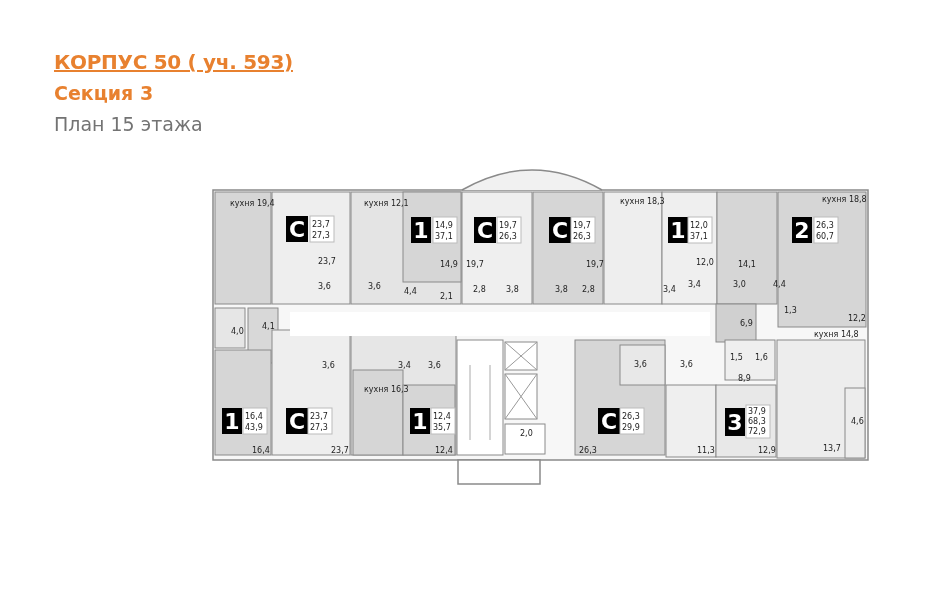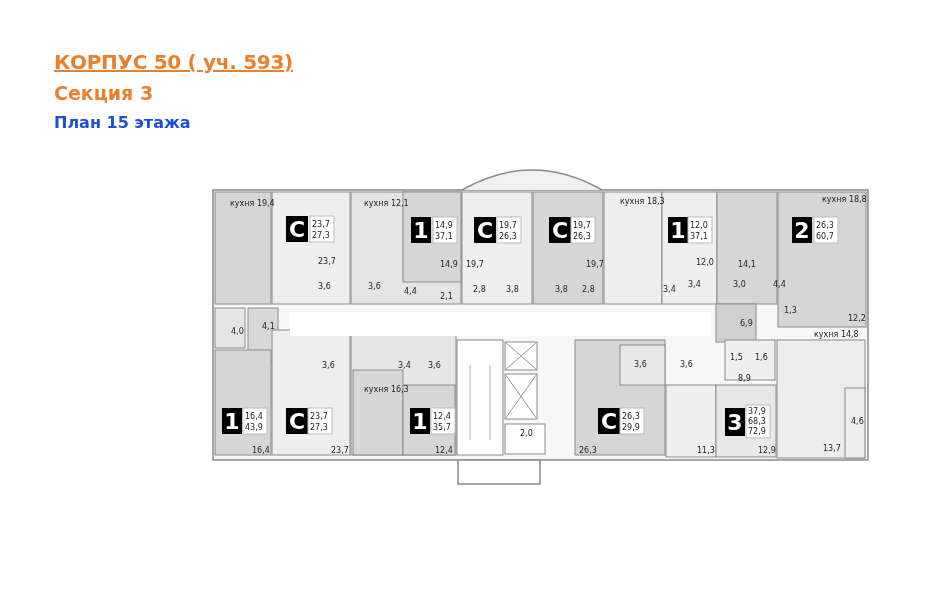--- a/index.html
+++ b/index.html
@@ -1,19 +1,19 @@
 <!DOCTYPE html>
 <html><head>
   <meta charset="utf-8">
   <style>
     html, body { margin:0; padding:0; background:#ffffff; }
     body { width:941px; height:600px; position:relative; overflow:hidden; font-family:"DejaVu Sans", sans-serif; }
     .title1 { position:absolute; left:54px; top:50px; font-size:20px; font-weight:bold; color:#e8812f; font-family:"DejaVu Sans", sans-serif; letter-spacing:-0.3px;text-decoration:underline; }
     .title2 { position:absolute; left:54px; top:82px; font-size:19px; font-weight:bold; color:#e8812f; }
-    .title3 { position:absolute; left:54px; top:113px; font-size:16px; font-weight:bold; color:#1d4ed8; }
+    .title3 { position:absolute; left:54px; top:113px; font-size:19px; font-weight:normal; color:#737373; }
     #plan { position:absolute; left:0; top:0; }
     .lbl { font-family:"DejaVu Sans", sans-serif; font-size:8px; fill:#222; }
     .badge-txt { font-family:"DejaVu Sans", sans-serif; font-weight:bold; fill:#fff; }
   </style>
 </head>
 <body>
 
 <div class="title1">КОРПУС 50 ( уч. 593)</div>
 <div class="title2">Секция 3</div>
 <div class="title3">План 15 этажа</div>

